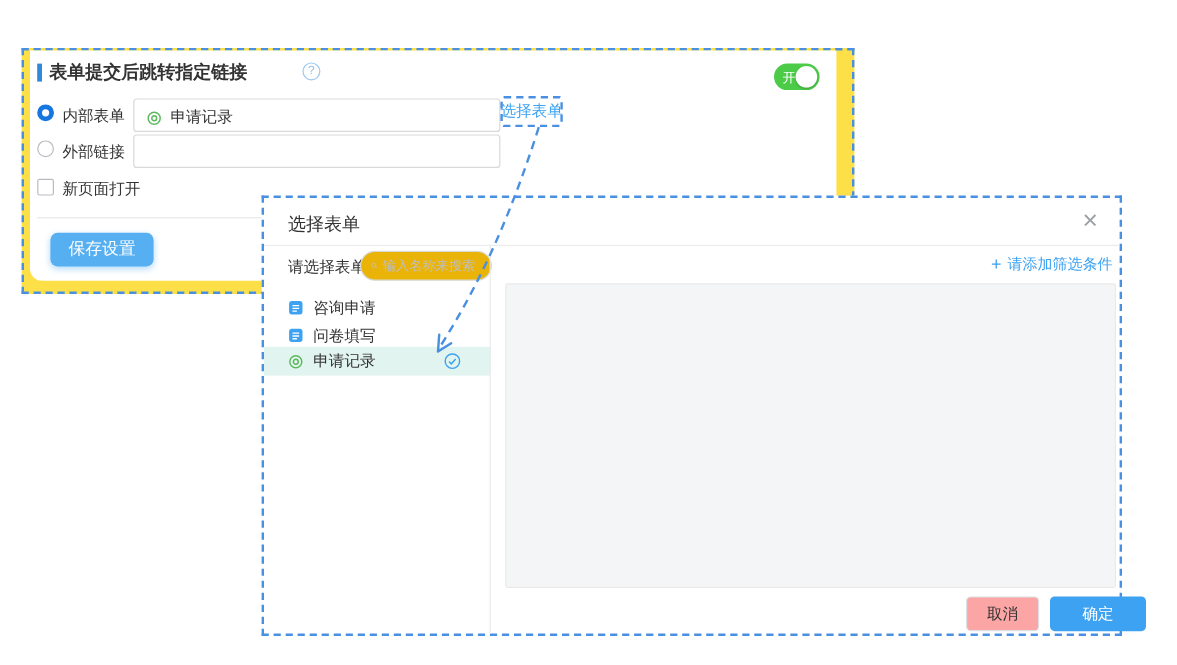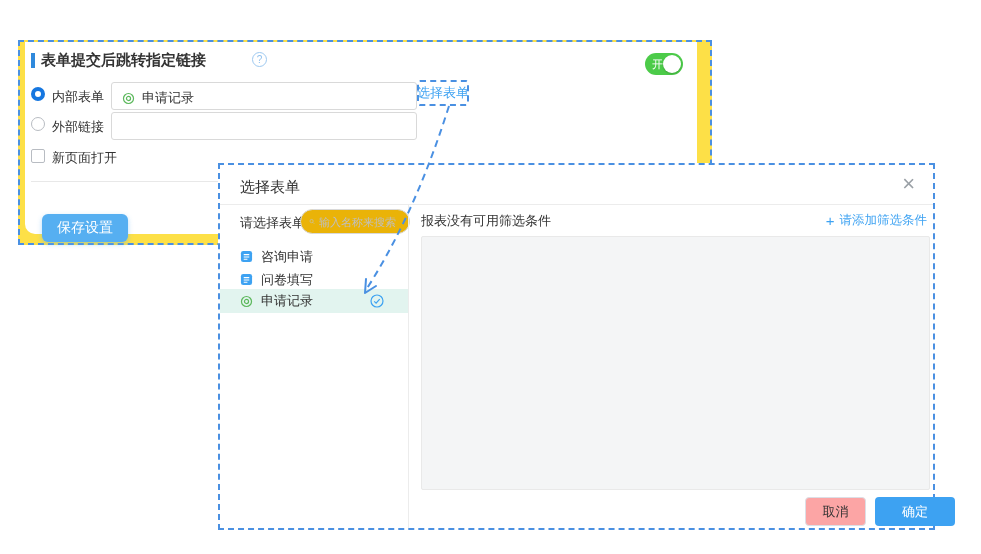--- a/index.html
+++ b/index.html
@@ -50,21 +50,20 @@
     position:absolute; left:392px; top:38px; width:52px; height:26px;
     border:2px dashed #4a90e2; border-radius:3px; display:flex; align-items:center; justify-content:center;
   }
   .select-link { font-size:13px; color:#3da2f2; cursor:pointer; white-space:nowrap; }
   .checkbox { position:absolute; left:6px; top:107px; width:14px; height:14px; border:1px solid #b8bcc2; border-radius:2px; background:#fff; }
   .hr { position:absolute; left:6px; top:139px; width:634px; height:1px; background:#e8e8e8; }
   .save-btn {
     position:absolute; left:17px; top:152px; width:86px; height:28px; border:none; border-radius:6px;
     background:#56aff1; color:#fff; font-size:14px; cursor:pointer; font-family:inherit;
     box-shadow:0 2px 5px rgba(86,175,241,.45);
-    margin-top:20px;
   }
 
   
   .modal {
     position:absolute; left:218px; top:163px; width:717px; height:367px;
     border:2px dashed #4a90e2; background:#fff; z-index:5;
   }
   .modal-title { position:absolute; left:20px; top:13px; font-size:15px; color:#333; font-weight:500; }
   .modal-close { position:absolute; right:18px; top:6px; font-size:22px; color:#9aa0a6; cursor:pointer; line-height:26px; }
   .modal-hr { position:absolute; left:0; top:39px; width:713px; height:1px; background:#ececec; }
@@ -190,21 +189,20 @@
       <span class="check-wrap">
         <svg class="icon14" viewBox="0 0 14 14">
           <circle cx="7" cy="7" r="6" fill="none" stroke="#3da2f2" stroke-width="1.2"></circle>
           <path d="M4.2 7.3l1.9 1.9 3.6-4.1" fill="none" stroke="#3da2f2" stroke-width="1.2"></path>
         </svg>
       </span>
     </div>
 
     <div class="vdiv"></div>
 
-    <div class="empty-text">报表没有可用筛选条件</div>
     <div class="add-filter">
       <span class="plus">+</span>
       <span>请添加筛选条件</span>
     </div>
     <div class="filter-area"></div>
 
     <button class="btn-cancel">取消</button>
     <button class="btn-confirm">确定</button>
   </div>
 

